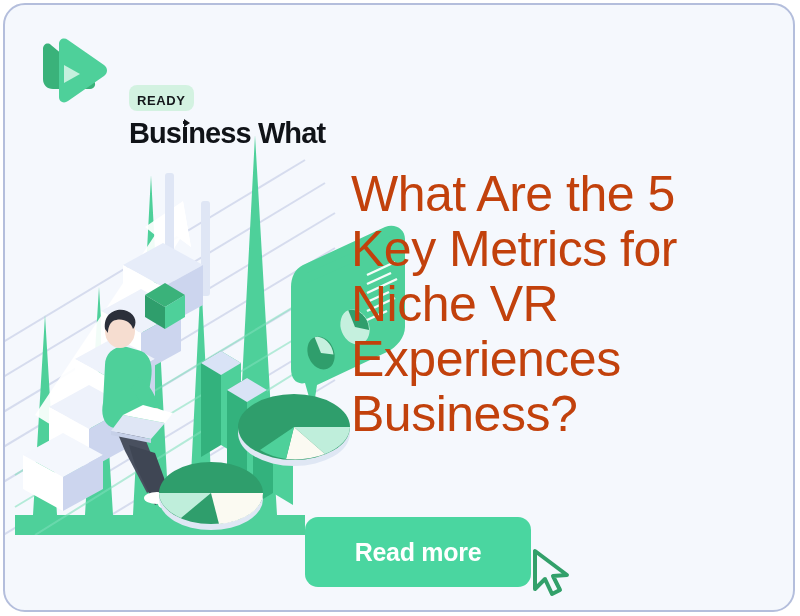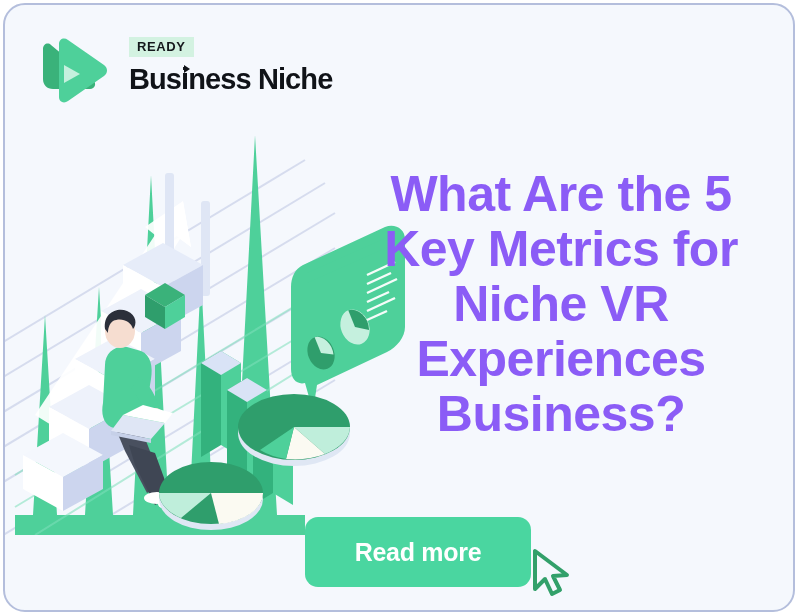--- a/index.html
+++ b/index.html
@@ -49,23 +49,24 @@
     top: 10px;
     width: 200px;
   }
   .ready-badge {
     display: inline-block;
     background: #d3f2e1;
     color: #15181c;
     font-size: 13px;
     font-weight: bold;
     letter-spacing: 0.6px;
-    padding: 3px 8px 4px 8px;
-    border-radius: 0;
+    padding: 9px 8px 4px 8px;
+    border-radius: 8px;
     line-height: 1;
+    margin-top: 48px;
   }
   .brand-name {
     position: relative;
     margin-top: 7px;
     font-size: 29px;
     font-weight: bold;
     letter-spacing: -0.9px;
     color: #101318;
     line-height: 1.05;
     white-space: nowrap;
@@ -90,25 +91,25 @@
     height: 420px;
   }
   .illustration svg { display: block; }
 
   
   .headline {
     position: absolute;
     right: 22px;
     top: 128px;
     width: 420px;
-    text-align: center;
-    color: #8b5cf6;
+    text-align: left;
+    color: #c2410c;
     font-size: 50px;
     line-height: 1.1;
-    font-weight: bold;
+    font-weight: normal;
     letter-spacing: -0.5px;
   }
 
   
   .cta-wrap {
     position: absolute;
     left: 284px;
     top: 512px;
     width: 320px;
     height: 80px;
@@ -150,21 +151,21 @@
         <path d="M12 18 C12 13 17 11 20 14 L62 49 C66 52 64 58 59 58 L22 58 C16 58 12 54 12 48 Z" fill="#3ab27a"></path>
 
         <path d="M28 13 C28 8 33 6 37 9 L73 34 C77 37 77 42 73 45 L37 70 C33 73 28 71 28 66 Z" fill="#4ed09a"></path>
 
         <path d="M33 34 L49 43 L33 52 Z" fill="#c5f0de"></path>
       </svg>
     </div>
     <div class="logo-text">
       <span class="ready-badge">READY</span>
       <div class="brand-name">
-        <span>Business Niche</span>
+        <span>Business What</span>
         <span class="brand-dot"></span>
       </div>
     </div>
   </div>
 
   <div class="illustration">
     <svg viewBox="0 0 430 420" width="430" height="420">
       <defs>
         <clipPath id="frameClip">
             <rect x="0" y="0" width="430" height="420"></rect>

